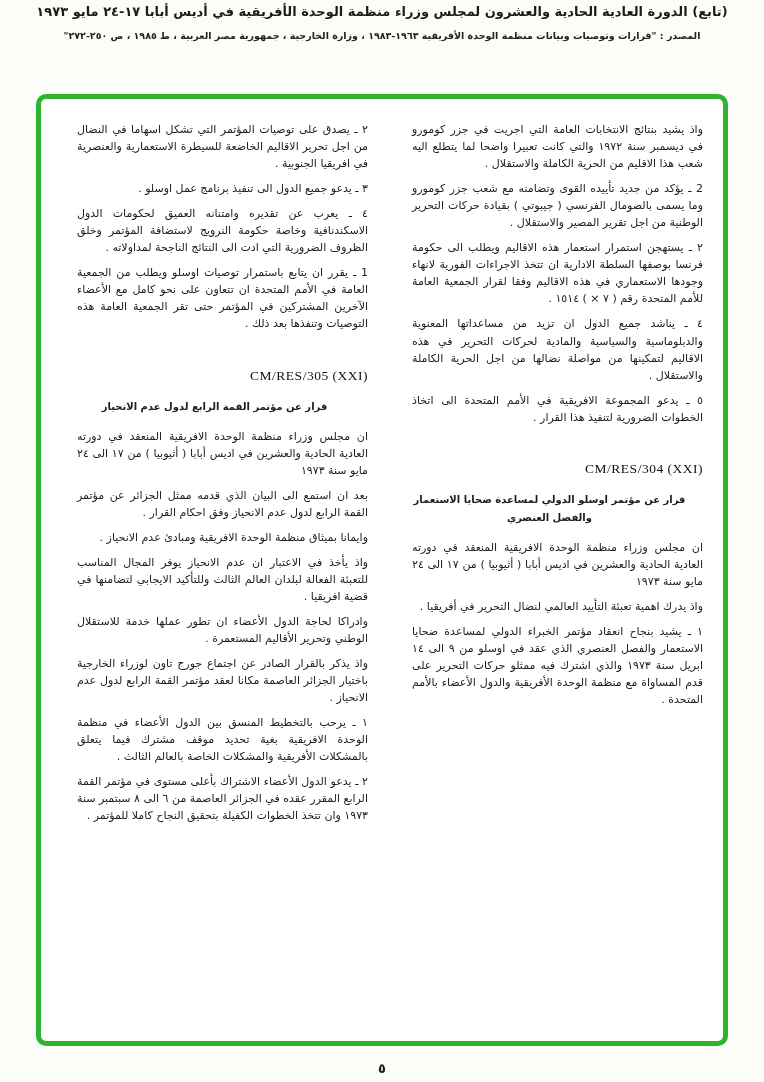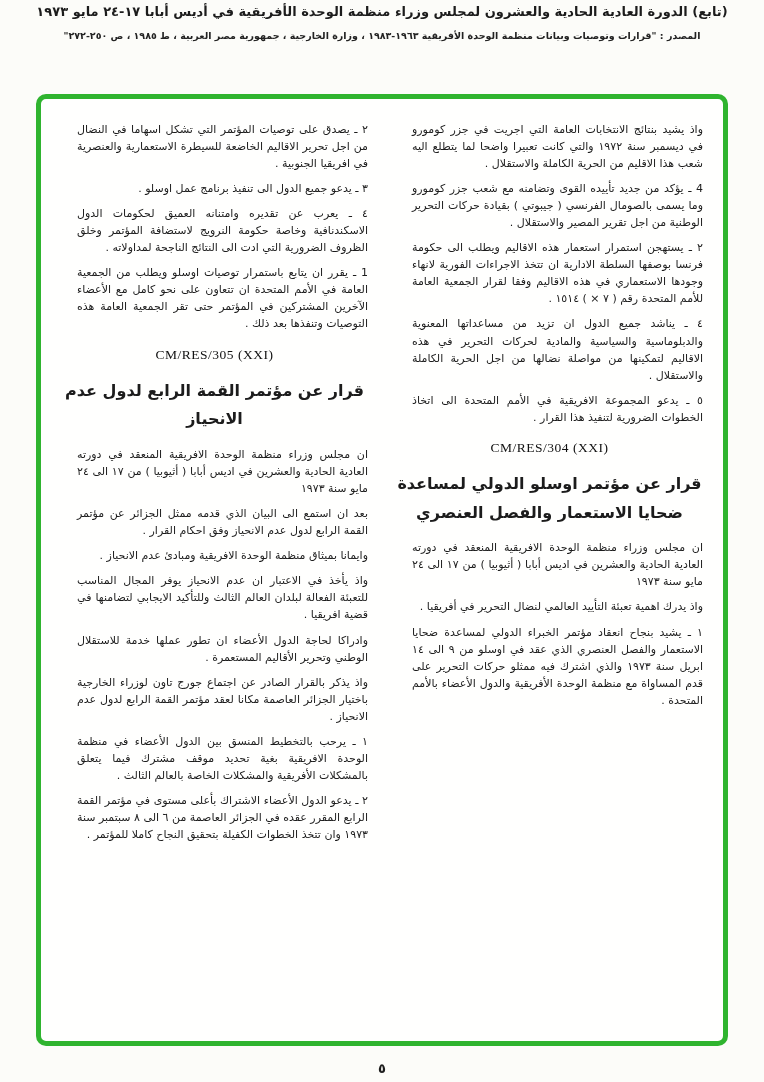--- a/index.html
+++ b/index.html
@@ -40,48 +40,48 @@
   }
   .col{
     flex:1;direction:rtl;min-width:0;
   }
   .para{
     font-size:11px;line-height:1.55;
     text-align:justify;text-align-last:right;
     margin:0 0 8px 16px;
   }
   .rescode{
-    direction:ltr;text-align:center;
+    direction:ltr;text-align:right;
     font-family:"Liberation Serif","DejaVu Serif",serif;
     font-size:13.5px;letter-spacing:0.5px;
-    margin:14px 0 14px 0;color:#111;
+    margin:35px 0 14px 0;color:#111;
   }
   .restitle{
-    font-size:16px;font-weight:bold;text-align:center;
+    font-size:10px;font-weight:bold;text-align:center;
     line-height:1.8;margin:0 0 12px 0;
   }
   .pageno{
     position:absolute;bottom:6px;left:0;right:0;
     text-align:center;font-size:13px;font-weight:bold;
   }
 </style>
 </head>
 <body>
 
 <header class="doc-header">
   <div class="title">(تابع) الدورة العادية الحادية والعشرون لمجلس وزراء منظمة الوحدة الأفريقية في أديس أبابا ١٧-٢٤ مايو ١٩٧٣</div>
   <div class="source">المصدر : "قرارات وتوصيات وبيانات منظمة الوحدة الأفريقية ١٩٦٣-١٩٨٣ ، وزارة الخارجية ، جمهورية مصر العربية ، ط ١٩٨٥ ، ص ٢٥٠-٢٧٢"</div>
 </header>
 
 <main class="frame">
   <div class="cols">
 
     <section class="col">
       <p class="para">واذ يشيد بنتائج الانتخابات العامة التي اجريت في جزر كومورو في ديسمبر سنة ١٩٧٢ والتي كانت تعبيرا واضحا لما يتطلع اليه شعب هذا الاقليم من الحرية الكاملة والاستقلال .</p>
-      <p class="para">4 ـ يؤكد من جديد تأييده القوى وتضامنه مع شعب جزر كومورو وما يسمى بالصومال الفرنسي ( جيبوتي ) بقيادة حركات التحرير الوطنية من اجل تقرير المصير والاستقلال .</p>
+      <p class="para">2 ـ يؤكد من جديد تأييده القوى وتضامنه مع شعب جزر كومورو وما يسمى بالصومال الفرنسي ( جيبوتي ) بقيادة حركات التحرير الوطنية من اجل تقرير المصير والاستقلال .</p>
       <p class="para">٢ ـ يستهجن استمرار استعمار هذه الاقاليم ويطلب الى حكومة فرنسا بوصفها السلطة الادارية ان تتخذ الاجراءات الفورية لانهاء وجودها الاستعماري في هذه الاقاليم وفقا لقرار الجمعية العامة للأمم المتحدة رقم ( ٧ × ) ١٥١٤ .</p>
       <p class="para">٤ ـ يناشد جميع الدول ان تزيد من مساعداتها المعنوية والدبلوماسية والسياسية والمادية لحركات التحرير في هذه الاقاليم لتمكينها من مواصلة نضالها من اجل الحرية الكاملة والاستقلال .</p>
       <p class="para">٥ ـ يدعو المجموعة الافريقية في الأمم المتحدة الى اتخاذ الخطوات الضرورية لتنفيذ هذا القرار .</p>
       <div class="rescode">CM/RES/304 (XXI)</div>
       <h3 class="restitle">قرار عن مؤتمر اوسلو الدولي لمساعدة ضحايا الاستعمار والفصل العنصري</h3>
       <p class="para">ان مجلس وزراء منظمة الوحدة الافريقية المنعقد في دورته العادية الحادية والعشرين في اديس أبابا ( أثيوبيا ) من ١٧ الى ٢٤ مايو سنة ١٩٧٣</p>
       <p class="para">واذ يدرك اهمية تعبئة التأييد العالمي لنضال التحرير في أفريقيا .</p>
       <p class="para">١ ـ يشيد بنجاح انعقاد مؤتمر الخبراء الدولي لمساعدة ضحايا الاستعمار والفصل العنصري الذي عقد في اوسلو من ٩ الى ١٤ ابريل سنة ١٩٧٣ والذي اشترك فيه ممثلو حركات التحرير على قدم المساواة مع منظمة الوحدة الأفريقية والدول الأعضاء بالأمم المتحدة .</p>
     </section>
 

